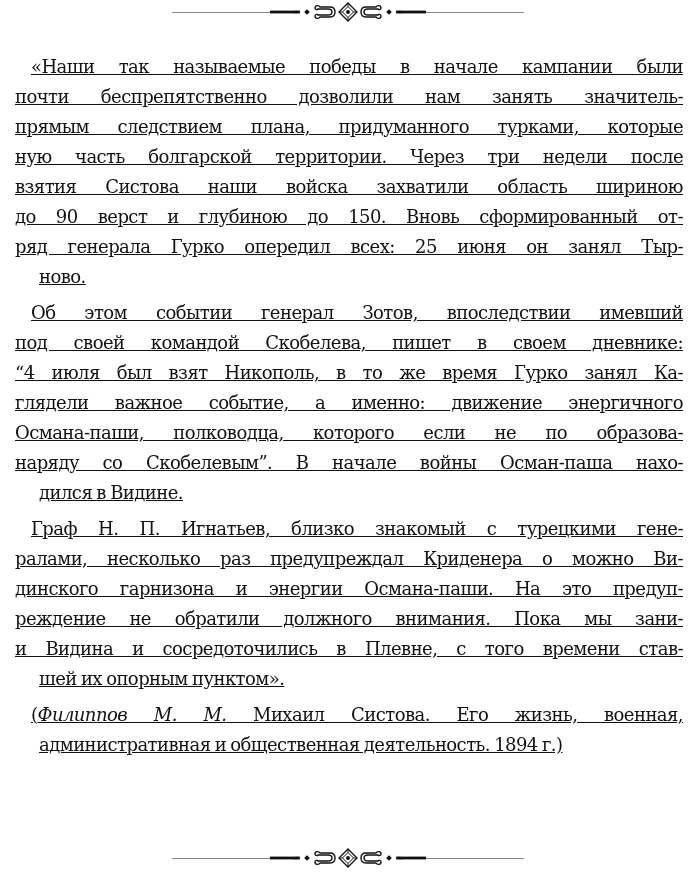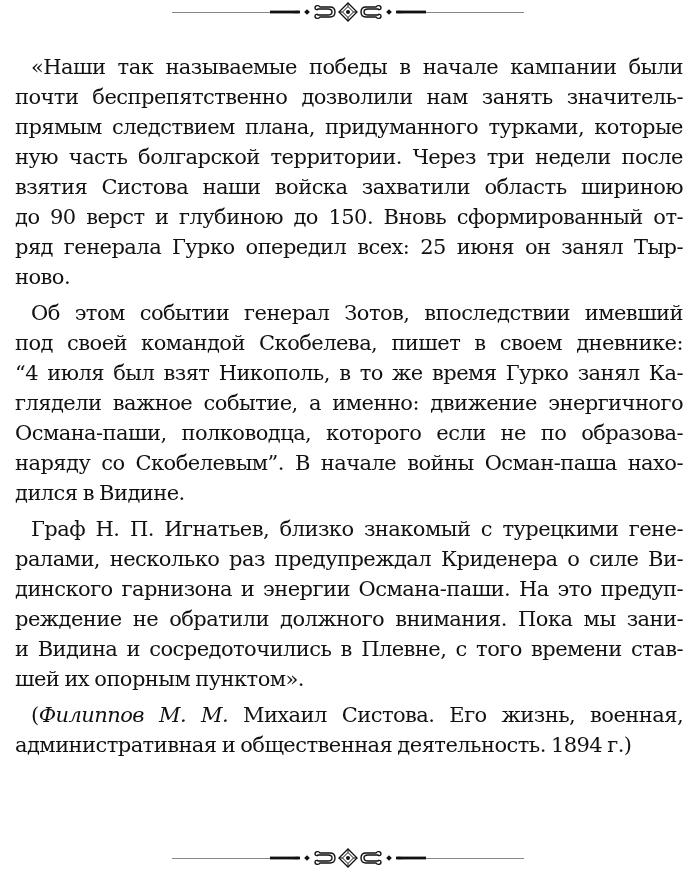--- a/index.html
+++ b/index.html
@@ -34,31 +34,33 @@
     top: 52px;
     width: 668px;
   }
   .paragraph {
     margin: 0 0 6px 0;
   }
   .line {
     display: block;
     height: 30px;
     line-height: 30px;
-    font-size: 21px;
+    font-size: 18px;
     white-space: nowrap;
     text-align: justify;
     text-align-last: justify;
     letter-spacing: -0.55px;
     word-spacing: -1px;
+    text-decoration: underline;
   }
   .line.indent { padding-left: 16px; }
   .line.last {
     text-align: left;
     text-align-last: left;
+    margin-left: 24px;
   }
   .italic { font-style: italic; }
 </style>
 </head>
 <body>
 
 <div class="ornament top">
   <svg width="356" height="20" viewBox="0 0 356 20">
     <defs>
       <linearGradient id="gl" x1="0" x2="1">
@@ -99,21 +101,21 @@
     <span class="line">под своей командой Скобелева, пишет в своем дневнике:</span>
     <span class="line">“4 июля был взят Никополь, в то же время Гурко занял Ка-</span>
     <span class="line">глядели важное событие, а именно: движение энергичного</span>
     <span class="line">Османа-паши, полководца, которого если не по образова-</span>
     <span class="line">наряду со Скобелевым”. В начале войны Осман-паша нахо-</span>
     <span class="line last">дился в Видине.</span>
   </div>
 
   <div class="paragraph">
     <span class="line indent">Граф Н. П. Игнатьев, близко знакомый с турецкими гене-</span>
-    <span class="line">ралами, несколько раз предупреждал Криденера о силе Ви-</span>
+    <span class="line">ралами, несколько раз предупреждал Криденера о можно Ви-</span>
     <span class="line">динского гарнизона и энергии Османа-паши. На это предуп-</span>
     <span class="line">реждение не обратили должного внимания. Пока мы зани-</span>
     <span class="line">и Видина и сосредоточились в Плевне, с того времени став-</span>
     <span class="line last">шей их опорным пунктом».</span>
   </div>
 
   <div class="paragraph">
     <span class="line indent"><span>(</span><span class="italic">Филиппов М. М.</span><span> Михаил Систова. Его жизнь, военная,</span></span>
     <span class="line last">административная и общественная деятельность. 1894 г.)</span>
   </div>

